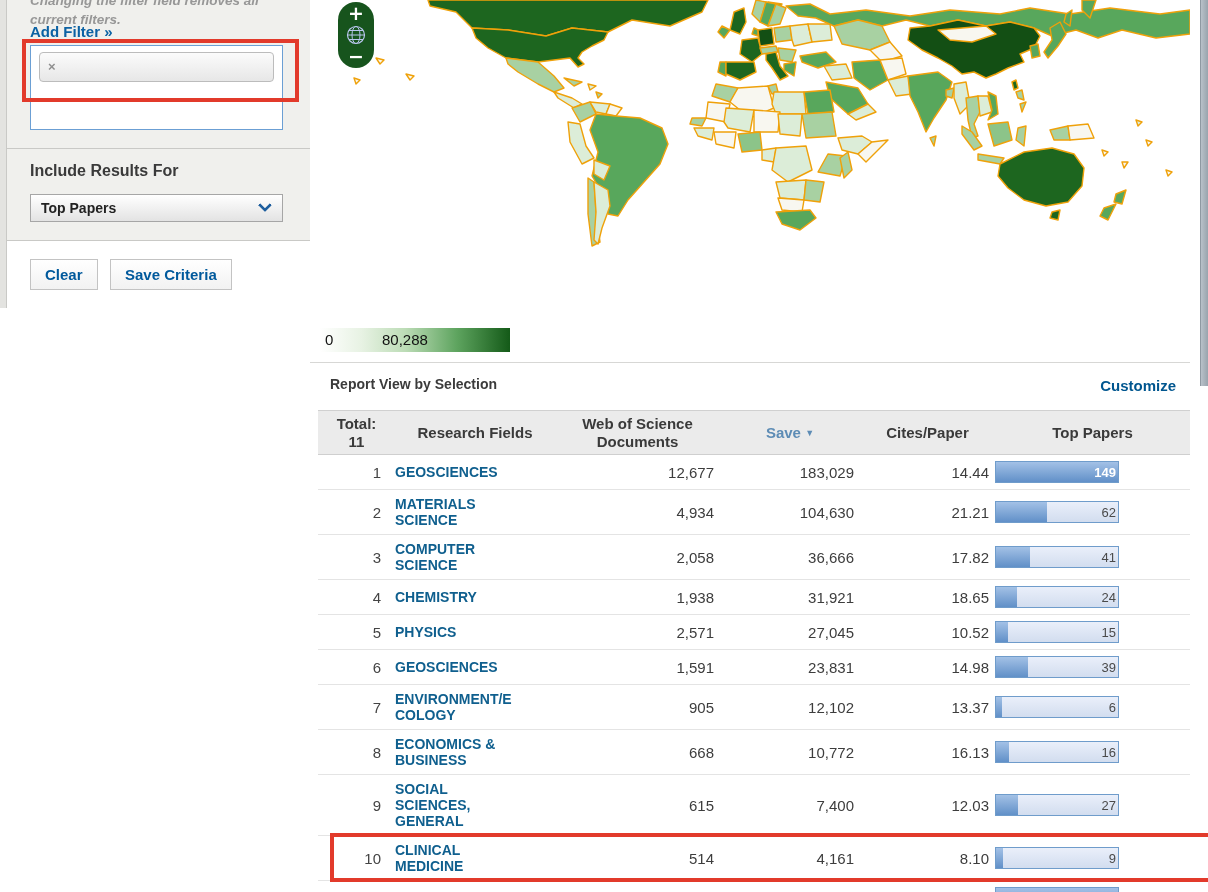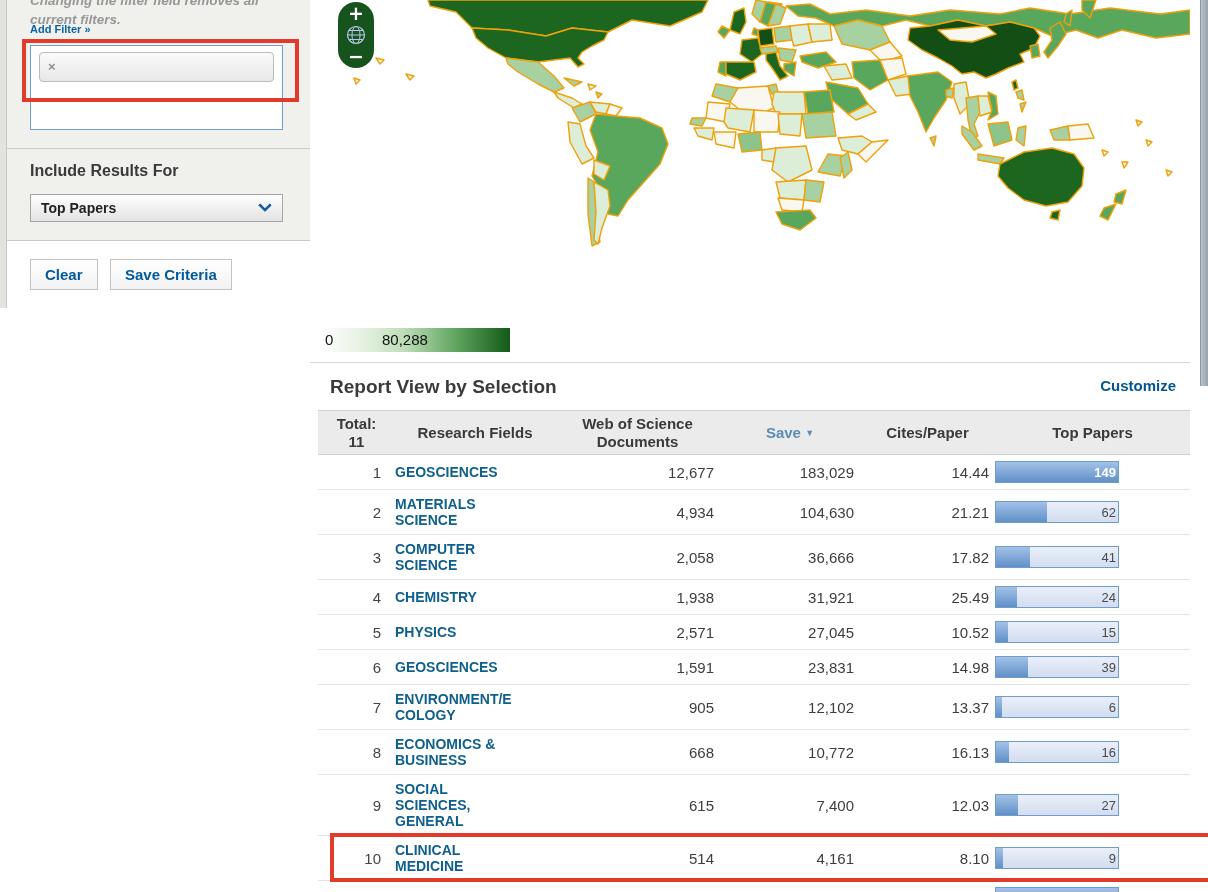--- a/index.html
+++ b/index.html
@@ -11,21 +11,21 @@
   html,body{width:1208px;height:892px;overflow:hidden;background:#fff;
     font-family:"Liberation Sans","DejaVu Sans",sans-serif;}
   body{position:relative;}
 
   
   .sidebar{position:absolute;left:0;top:0;width:310px;height:680px;background:#fff;}
   .side-gray{position:absolute;left:0;top:0;width:310px;height:241px;background:#f0f0ed;border-bottom:1px solid #c9c9c6;}
   .side-div{position:absolute;left:0;top:148px;width:310px;height:1px;background:#c9c9c6;}
   .left-strip{position:absolute;left:0;top:0;width:7px;height:308px;background:#e3e3e0;border-right:1px solid #c9c9c6;z-index:2;}
   .note{position:absolute;left:30px;top:-9px;width:264px;font-size:13.5px;font-style:italic;font-weight:700;color:#979797;line-height:19px;}
-  .add-filter{position:absolute;left:30px;top:23px;font-size:11px;font-weight:700;color:var(--link);cursor:pointer;}
+  .add-filter{position:absolute;left:30px;top:23px;font-size:15px;font-weight:700;color:var(--link);cursor:pointer;}
   .filter-box{position:absolute;left:30px;top:45px;width:253px;height:85px;background:#fff;border:1px solid #6b9fd4;}
   .filter-tag{display:flex;align-items:flex-start;gap:7px;margin:6px 8px;background:linear-gradient(#fbfbfb,#e7e7e7);
     border:1px solid #bcbcbc;border-radius:4px;padding:5px 8px 6px 8px;}
   .tag-x{color:#8f8f8f;font-weight:700;font-size:13px;line-height:17px;cursor:pointer;}
   .tag-label{font-weight:700;font-size:13.5px;color:#2d2d2d;line-height:17px;}
   .red-box-1{position:absolute;left:22px;top:39px;width:277px;height:63px;border:4px solid var(--red);z-index:5;pointer-events:none;}
   .include-label{position:absolute;left:30px;top:162px;font-size:16px;font-weight:700;color:#3a3a3a;}
   .dropdown{position:absolute;left:30px;top:194px;width:253px;height:28px;border:1px solid #a6a6a6;
     background:linear-gradient(#ffffff,#e3e3e3);display:flex;align-items:center;cursor:pointer;}
   .dd-value{flex:1;padding-left:10px;font-weight:700;font-size:14px;color:#222;}
@@ -46,21 +46,21 @@
   .f-lt{fill:var(--c-lt);} .f-lt2{fill:var(--c-lt2);} .f-vl{fill:var(--c-vl);} .f-no{fill:var(--c-no);}
   .zoom-pill{position:absolute;left:28px;top:2px;width:36px;height:66px;background:#17541d;border-radius:18px;
     display:flex;flex-direction:column;align-items:center;justify-content:space-between;padding:3px 0;z-index:3;}
   .zp-btn{color:#fff;font-weight:700;font-size:19px;line-height:17px;cursor:pointer;font-family:"DejaVu Sans",sans-serif;}
   .legend{position:absolute;left:10px;top:328px;width:190px;height:24px;
     background:linear-gradient(90deg,#ffffff 0%,#e7f2e3 22%,#bcdcb6 45%,#5ea45f 72%,#145a18 100%);}
   .legend .lg-min{position:absolute;left:5px;top:3px;font-size:15px;color:#111;}
   .legend .lg-max{position:absolute;left:62px;top:3px;font-size:15px;color:#111;}
 
   .title-row{position:absolute;left:0;top:364px;width:898px;height:46px;background:#fff;}
-  .rpt-title{position:absolute;left:20px;top:12px;font-size:19px;font-weight:700;color:#3b3b3b;}
+  .rpt-title{position:absolute;left:20px;top:12px;font-size:14px;font-weight:700;color:#3b3b3b;}
   .customize{position:absolute;right:32px;top:13px;font-size:15px;font-weight:700;color:#00568f;cursor:pointer;}
 
   .table{position:absolute;left:8px;top:410px;width:872px;}
   .grid-cols{display:grid;grid-template-columns:77px 160px 165px 140px 135px 1fr;}
   .thead{background:#ebebeb;border-top:1px solid #d0d0d0;border-bottom:1px solid #cfcfcf;min-height:45px;align-items:center;}
   .th{text-align:center;font-weight:700;font-size:15px;color:#3a3a3a;line-height:18px;white-space:pre-line;}
   .th-cites{color:#5d8cb5;cursor:pointer;}
   .sort-caret{font-size:9px;vertical-align:2px;}
   .trow{align-items:center;border-bottom:1px solid #e4e4e4;position:relative;min-height:31px;padding:6px 0;background:#fff;}
   .td-rank{text-align:right;padding-right:14px;font-size:15px;color:#444;}
@@ -295,21 +295,21 @@
               <div class="bar-fill" style="width: 28%;"></div>
               <div class="bar-num">41</div>
             </div>
           </div>
         </div>
         <div class="trow grid-cols">
           <div class="td-rank">4</div>
           <div class="td-field">CHEMISTRY</div>
           <div class="td-num">1,938</div>
           <div class="td-num">31,921</div>
-          <div class="td-num">25.49</div>
+          <div class="td-num">18.65</div>
           <div class="td-bar">
             <div class="bar">
               <div class="bar-fill" style="width: 17%;"></div>
               <div class="bar-num">24</div>
             </div>
           </div>
         </div>
         <div class="trow grid-cols">
           <div class="td-rank">5</div>
           <div class="td-field">PHYSICS</div>

